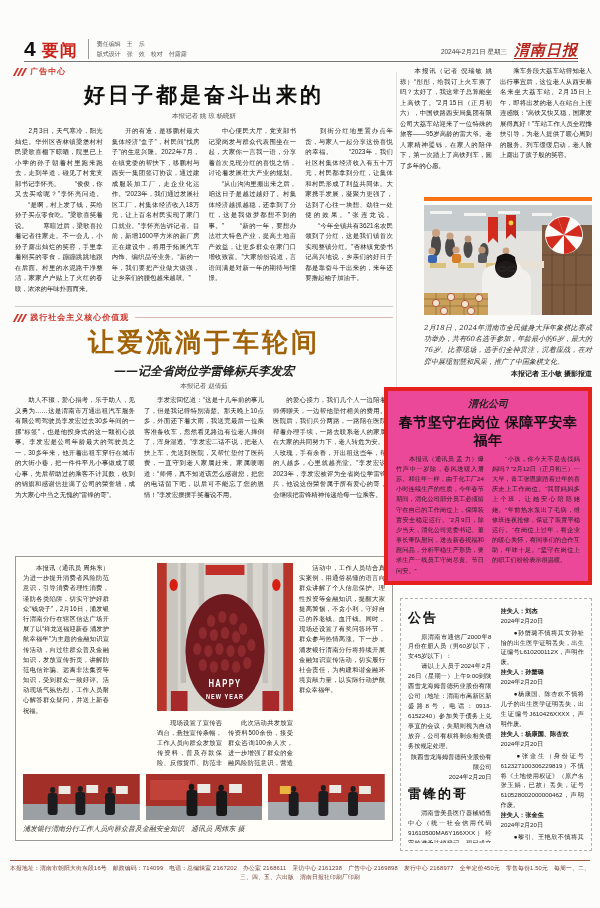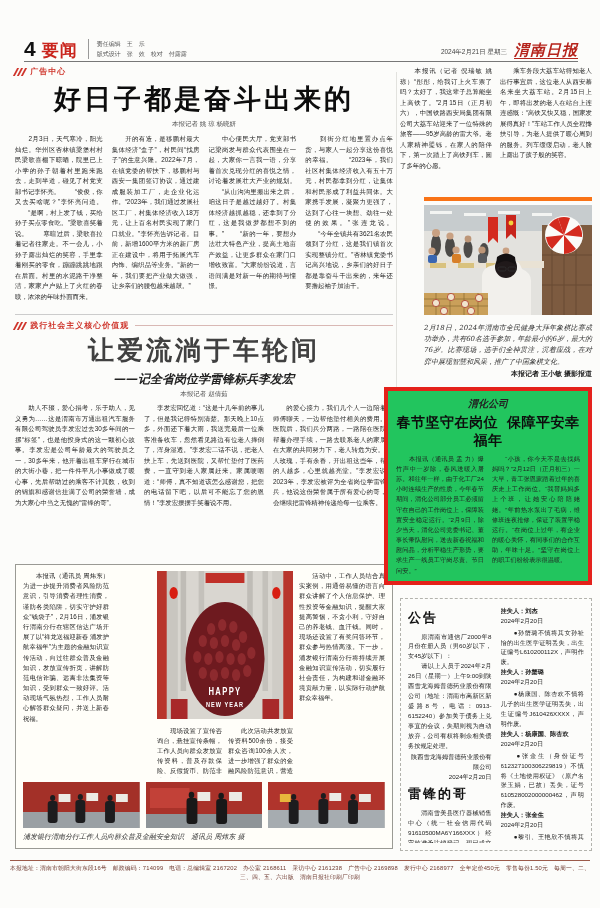--- a/index.html
+++ b/index.html
@@ -28,22 +28,22 @@
   .cols { display:flex; gap:9px; text-align:justify; overflow:hidden; }
   .cols > div { flex:1; font-size:6.4px; line-height:1.64; color:#1e1e1e; overflow:hidden; }
   .byline { text-align:center; font-size:6.5px; color:#555; }
   .script { font-family:"DejaVu Serif", serif; font-style:italic; }
 
   
   .left-main  { position:absolute; left:15px; top:66px; width:378px; }
   .right-main { position:absolute; left:400px; top:66px; width:192px; }
   .v-divider  { position:absolute; left:396px; top:72px; height:480px; border-left:1px solid #e2e2de; }
 
-  .h1 { text-align:center; font-size:27px; font-weight:bold; color:#0d0d0d; letter-spacing:3px; margin:4px 0 3px; }
-  .h2 { text-align:center; font-size:26px; font-weight:bold; color:#404040; letter-spacing:3px; margin:2px 0 0; }
+  .h1 { text-align:center; font-size:21px; font-weight:bold; color:#0d0d0d; letter-spacing:3px; margin:4px 0 3px; }
+  .h2 { text-align:center; font-size:26px; font-weight:bold; color:#a16207; letter-spacing:3px; margin:2px 0 0; }
   .subtitle { text-align:center; font-size:12px; color:#222; margin:3px 0 2px; font-weight:bold; }
   .sect-rule { border-top:1px solid #ccc; margin:8px 0 5px; }
 
   
   .pufa-box { margin-top:9px; border:1px solid #9a9a94; background:#fffef9; padding:6px 7px 4px; }
   .pufa-head { display:flex; align-items:center; justify-content:center; gap:6px; margin-bottom:5px; }
   .pufa-title { font-size:21.5px; font-weight:bold; letter-spacing:2px; color:#111; }
   .pufa-row { display:flex; gap:6px; }
   .pufa-side { width:86px; font-size:6.3px; line-height:1.62; text-align:justify; height:206px; overflow:hidden; }
   .pufa-mid { flex:1;margin-left:42px; }
@@ -52,23 +52,23 @@
   .pufa-photos { display:flex; gap:6px; margin-top:4px; }
   .pufa-photos svg { flex:1; height:46px; }
   .pufa-cap { font-size:7px; color:#333; margin:4px 0 2px; }
 
   
   .h3 { text-align:center; font-size:16.5px; font-weight:bold; letter-spacing:2px; margin:10px 0 6px; color:#0d0d0d; }
   .chess-wrap { margin:5px 0 0 24px; border-top:4px solid #f97316; padding-top:4px; }
   .chess-cap { font-size:7px; line-height:1.6; color:#333; text-align:justify; margin-top:4px; }
   .chess-credit { font-size:7px; font-weight:bold; text-align:right; color:#222; margin-top:1px; }
 
-  .red-box { margin:8px 0 0 -16px; border:4px solid #e4211a; background:#22c55e; padding:6px 8px 7px; }
+  .red-box { margin:8px 0 0 -16px; border:4px solid #e4211a; background:#ec4899; padding:6px 8px 7px; }
   .red-kicker { text-align:center; font-size:10px; font-weight:bold; color:#222; }
-  .red-title { text-align:center; font-size:14px; font-weight:bold; letter-spacing:0.5px; color:#0d0d0d; margin:3px 0 4px;font-family:Liberation Mono, monospace; }
+  .red-title { text-align:center; font-size:14px; font-weight:bold; letter-spacing:0.5px; color:#0d0d0d; margin:3px 0 4px; }
   .red-box .cols > div { font-size:6.2px; }
 
   .dash-box { margin-top:13px; border:1px dashed #b3b3ad; padding:7px 7px; display:flex; gap:9px; height:253px; overflow:hidden; }
   .dash-col { flex:1; font-size:6.2px; line-height:1.6; text-align:justify; overflow:hidden; }
   .notice-h { text-align:left; font-size:13px; font-weight:bold; letter-spacing:2px; margin:2px 0 3px; color:#111; }
   .notice-sig { text-align:right; font-size:6.2px; margin-top:1px; }
   .notice-entry { margin-top:2px; }
   .entry-who { font-weight:bold; }
   .entry-date { margin-bottom:2px; }
 

